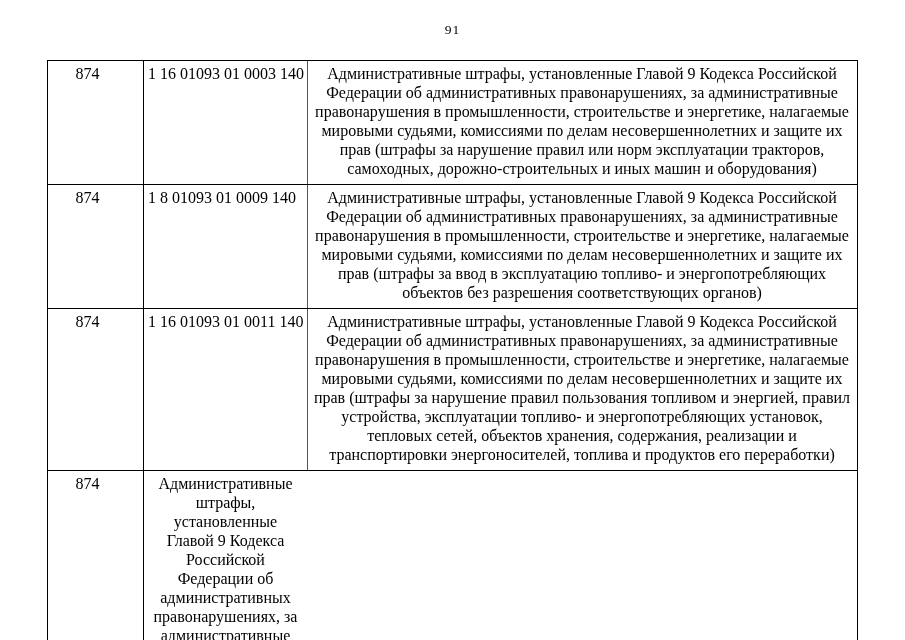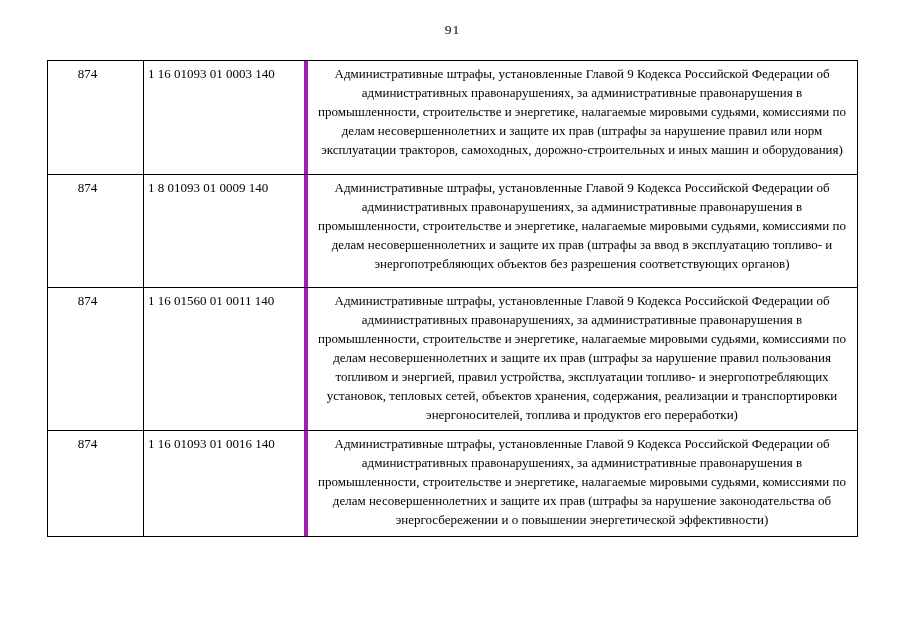--- a/index.html
+++ b/index.html
@@ -36,31 +36,31 @@
     display: grid;
     grid-template-columns: 96px 164px 1fr;
     border-bottom: 1px solid #000000;
     box-sizing: border-box;
   }
   .trow:last-child {
     border-bottom: none;
   }
   .tcell {
     box-sizing: border-box;
-    font-size: 13px;
+    font-size: 16px;
     line-height: 19px;
     padding: 3px 20px 6px 4px;
     overflow: hidden;
   }
   .cell-admin {
     text-align: center;
     border-right: 1px solid #000000;
   }
   .cell-kbk {
-    border-right: 4px solid #a21caf;
+    border-right: 1px solid #a21caf;
     white-space: nowrap;
   }
   .cell-desc {
     text-align: center;
     padding-left: 5px;
     padding-right: 6px;
   }
   
   .trow:nth-of-type(1) { min-height: 114px; }
   .trow:nth-of-type(2) { min-height: 113px; }
@@ -80,22 +80,21 @@
   </div>
 
   <div class="trow">
     <div class="tcell cell-admin">874</div>
     <div class="tcell cell-kbk">1 8 01093 01 0009 140</div>
     <div class="tcell cell-desc">Административные штрафы, установленные Главой 9 Кодекса Российской Федерации об административных правонарушениях, за административные правонарушения в промышленности, строительстве и энергетике, налагаемые мировыми судьями, комиссиями по делам несовершеннолетних и защите их прав (штрафы за ввод в эксплуатацию топливо- и энергопотребляющих объектов без разрешения соответствующих органов)</div>
   </div>
 
   <div class="trow">
     <div class="tcell cell-admin">874</div>
-    <div class="tcell cell-kbk">1 16 01560 01 0011 140</div>
+    <div class="tcell cell-kbk">1 16 01093 01 0011 140</div>
     <div class="tcell cell-desc">Административные штрафы, установленные Главой 9 Кодекса Российской Федерации об административных правонарушениях, за административные правонарушения в промышленности, строительстве и энергетике, налагаемые мировыми судьями, комиссиями по делам несовершеннолетних и защите их прав (штрафы за нарушение правил пользования топливом и энергией, правил устройства, эксплуатации топливо- и энергопотребляющих установок, тепловых сетей, объектов хранения, содержания, реализации и транспортировки энергоносителей, топлива и продуктов его переработки)</div>
   </div>
 
   <div class="trow">
     <div class="tcell cell-admin">874</div>
-    <div class="tcell cell-kbk">1 16 01093 01 0016 140</div>
     <div class="tcell cell-desc">Административные штрафы, установленные Главой 9 Кодекса Российской Федерации об административных правонарушениях, за административные правонарушения в промышленности, строительстве и энергетике, налагаемые мировыми судьями, комиссиями по делам несовершеннолетних и защите их прав (штрафы за нарушение законодательства об энергосбережении и о повышении энергетической эффективности)</div>
   </div>
 </div>
 
 </body></html>

